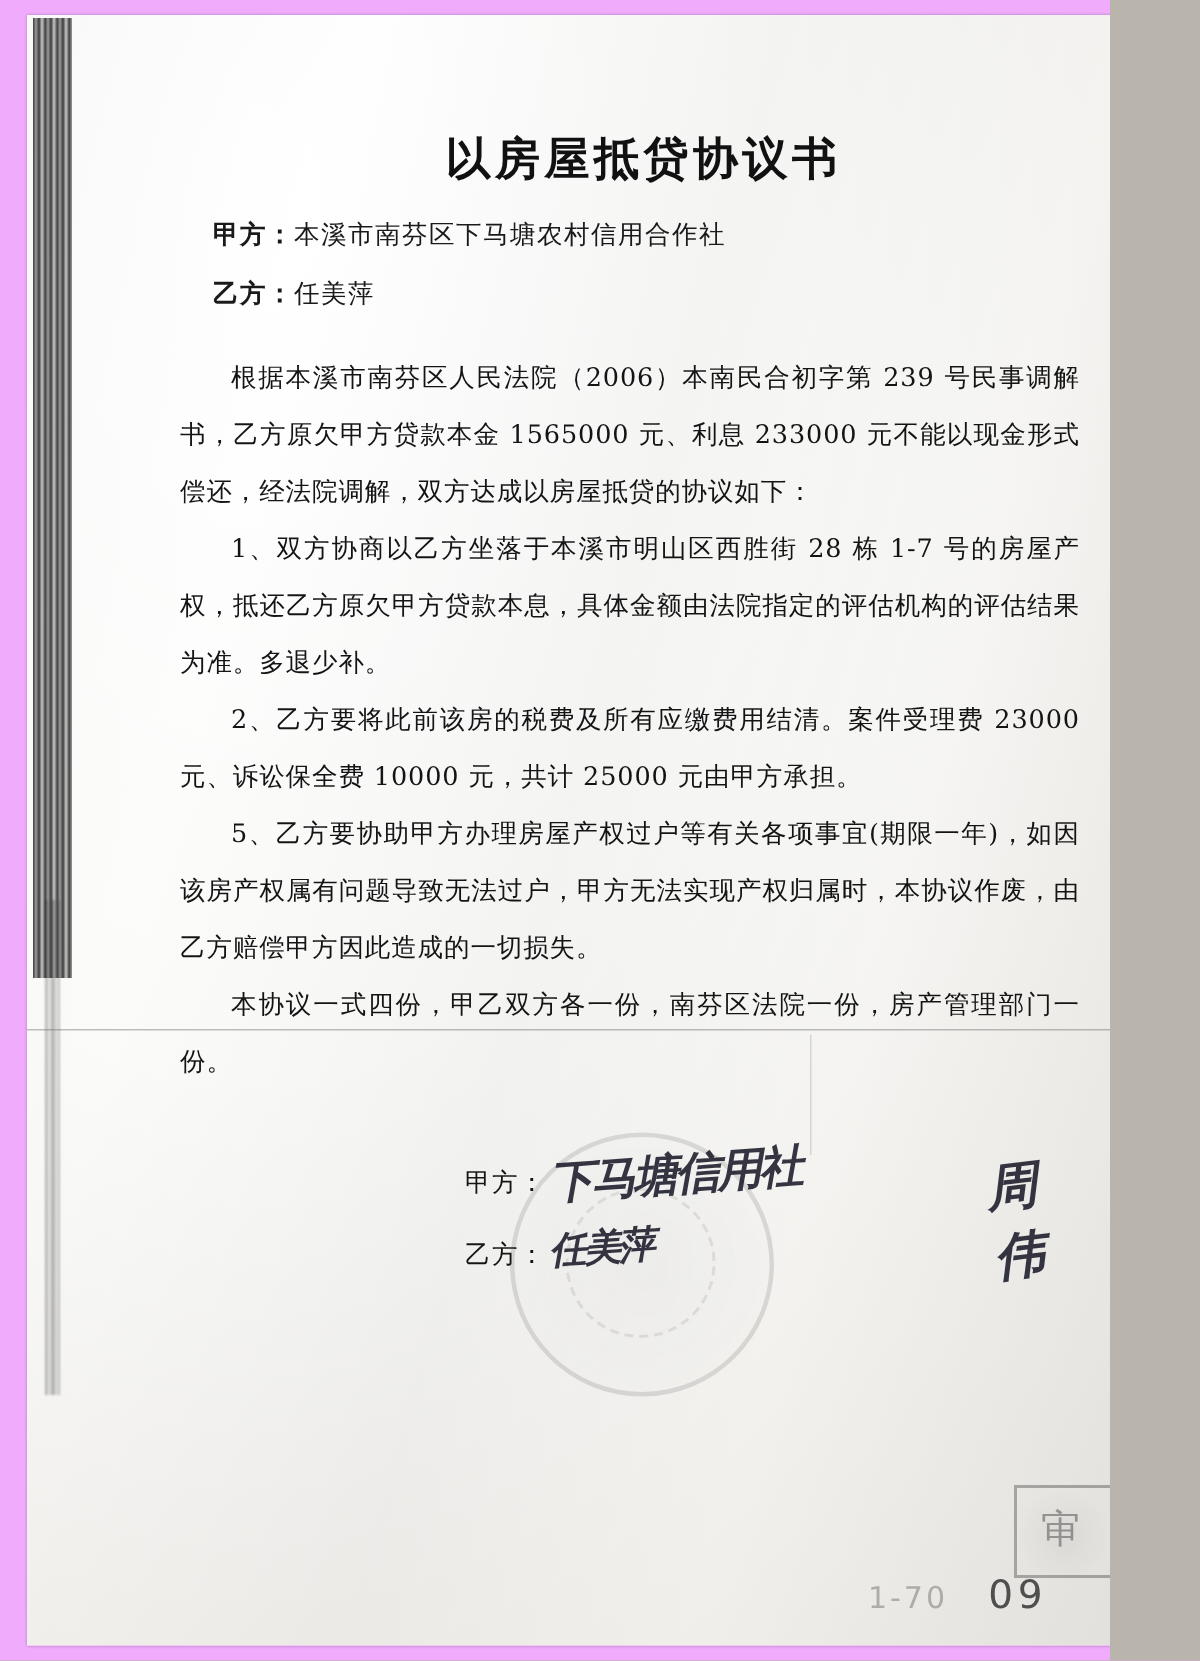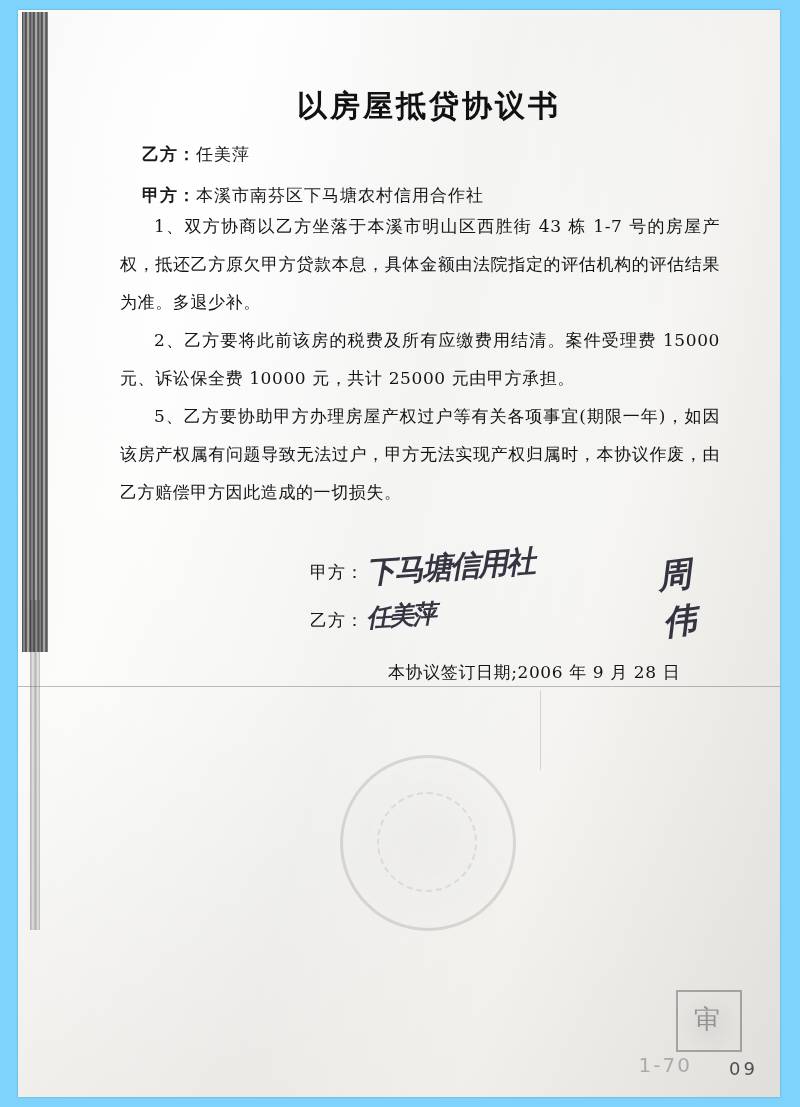--- a/index.html
+++ b/index.html
@@ -8,23 +8,23 @@
     background: #b9b4ac;
   }
   body {
     width: 800px;
     height: 1107px;
     overflow: hidden;
     font-family: "Liberation Serif", "DejaVu Serif", serif;
   }
   .page {
     position: relative;
-    width: 800px;
+    width: 740px;
     height: 1107px;
-    background: #7dd3fc;
+    background: #f0abfc;
     overflow: hidden;
   }
   
   .sheet {
     position: absolute;
     left: 18px;
     top: 10px;
     width: 762px;
     height: 1087px;
     background:
@@ -210,21 +210,21 @@
     left: 16px; top: 10px;
     font-size: 26px;
     color: rgba(25,25,25,0.65);
     font-family: "DejaVu Serif", serif;
   }
 
   .page-no {
     position: absolute;
     right: 42px;
     bottom: 28px;
-    font-size: 18px;
+    font-size: 26px;
     color: #2a2a2a;
     font-family: "DejaVu Sans", sans-serif;
     letter-spacing: 3px;
     opacity: 0.8;
   }
   .page-no-faint {
     position: absolute;
     right: 108px;
     bottom: 30px;
     font-size: 20px;
@@ -242,47 +242,48 @@
   <div class="binding2"></div>
   <div class="fold"></div>
   <div class="fold2"></div>
 
   <div class="stamp"></div>
 
   <div class="content">
 
     <div class="doc-title">以房屋抵贷协议书</div>
 
+    <div class="party">
+      <span class="lbl">甲方：</span><span>本溪市南芬区下马塘农村信用合作社</span>
+    </div>
+
     <div class="party party-b">
       <span class="lbl">乙方：</span><span>任美萍</span>
     </div>
 
-    <div class="party">
-      <span class="lbl">甲方：</span><span>本溪市南芬区下马塘农村信用合作社</span>
-    </div>
-
-
-    <p class="body p-indent blk">1、双方协商以乙方坐落于本溪市明山区西胜街 43 栋 1-7 号的房屋产权，抵还乙方原欠甲方贷款本息，具体金额由法院指定的评估机构的评估结果为准。多退少补。</p>
-
-    <p class="body p-indent blk">2、乙方要将此前该房的税费及所有应缴费用结清。案件受理费 15000 元、诉讼保全费 10000 元，共计 25000 元由甲方承担。</p>
+    <p class="body p-indent blk" style="margin-top:26px">根据本溪市南芬区人民法院（2006）本南民合初字第 239 号民事调解书，乙方原欠甲方贷款本金 1565000 元、利息 233000 元不能以现金形式偿还，经法院调解，双方达成以房屋抵贷的协议如下：</p>
+
+    <p class="body p-indent blk">1、双方协商以乙方坐落于本溪市明山区西胜街 28 栋 1-7 号的房屋产权，抵还乙方原欠甲方贷款本息，具体金额由法院指定的评估机构的评估结果为准。多退少补。</p>
+
+    <p class="body p-indent blk">2、乙方要将此前该房的税费及所有应缴费用结清。案件受理费 23000 元、诉讼保全费 10000 元，共计 25000 元由甲方承担。</p>
 
     <p class="body p-indent blk">5、乙方要协助甲方办理房屋产权过户等有关各项事宜(期限一年)，如因该房产权属有问题导致无法过户，甲方无法实现产权归属时，本协议作废，由乙方赔偿甲方因此造成的一切损失。</p>
 
 
+    <p class="body p-indent blk">本协议一式四份，甲乙双方各一份，南芬区法院一份，房产管理部门一份。</p>
 
     <div class="sig-block">
       <div class="sig-line sig-a">甲方：</div>
       <div class="handwrite hw-a">下马塘信用社</div>
 
       <div class="sig-line sig-b">乙方：</div>
       <div class="handwrite hw-b">任美萍</div>
 
       <div class="handwrite hw-c">周伟</div>
 
-      <div class="sign-date">本协议签订日期;2006 年 9 月 28 日</div>
     </div>
 
   </div>
 
   <div class="stamp-sq">
     <span>审</span>
   </div>
 
   <div class="page-no-faint">1-70</div>
   <div class="page-no">09</div>

